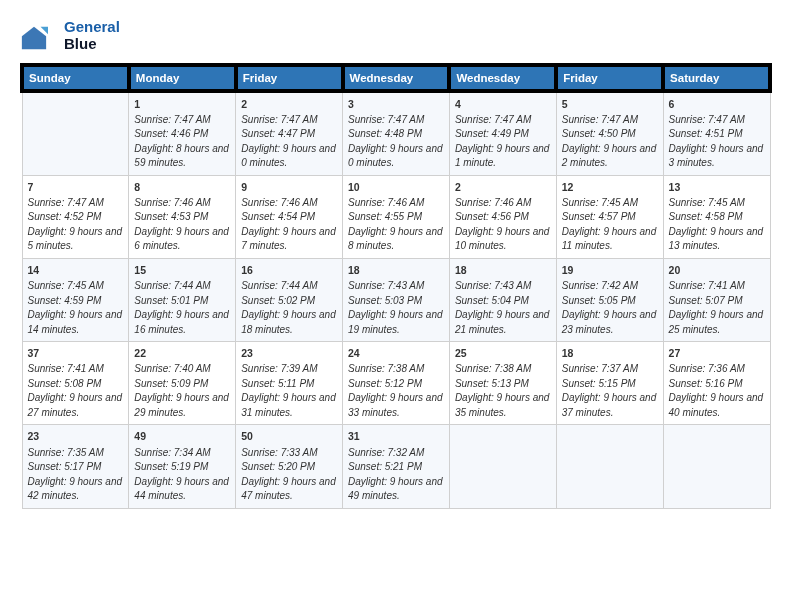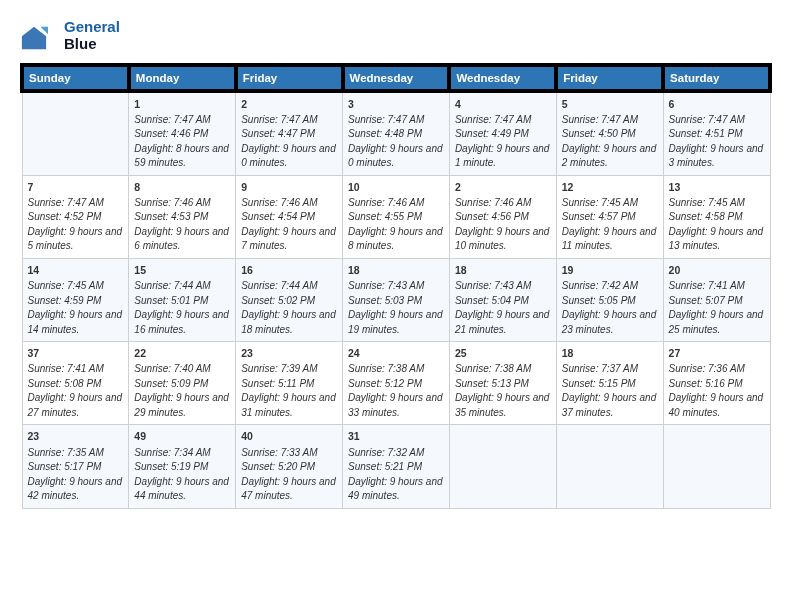--- a/index.html
+++ b/index.html
@@ -249,21 +249,21 @@
         <tr>
           <td>
             <span class="day-number">23</span>
             <div class="day-info">Sunrise: 7:35 AM<br>Sunset: 5:17 PM<br>Daylight: 9 hours and 42 minutes.</div>
           </td>
           <td>
             <span class="day-number">49</span>
             <div class="day-info">Sunrise: 7:34 AM<br>Sunset: 5:19 PM<br>Daylight: 9 hours and 44 minutes.</div>
           </td>
           <td>
-            <span class="day-number">40</span>
+            <span class="day-number">50</span>
             <div class="day-info">Sunrise: 7:33 AM<br>Sunset: 5:20 PM<br>Daylight: 9 hours and 47 minutes.</div>
           </td>
           <td>
             <span class="day-number">31</span>
             <div class="day-info">Sunrise: 7:32 AM<br>Sunset: 5:21 PM<br>Daylight: 9 hours and 49 minutes.</div>
           </td>
           <td></td>
           <td></td>
           <td></td>
         </tr>

